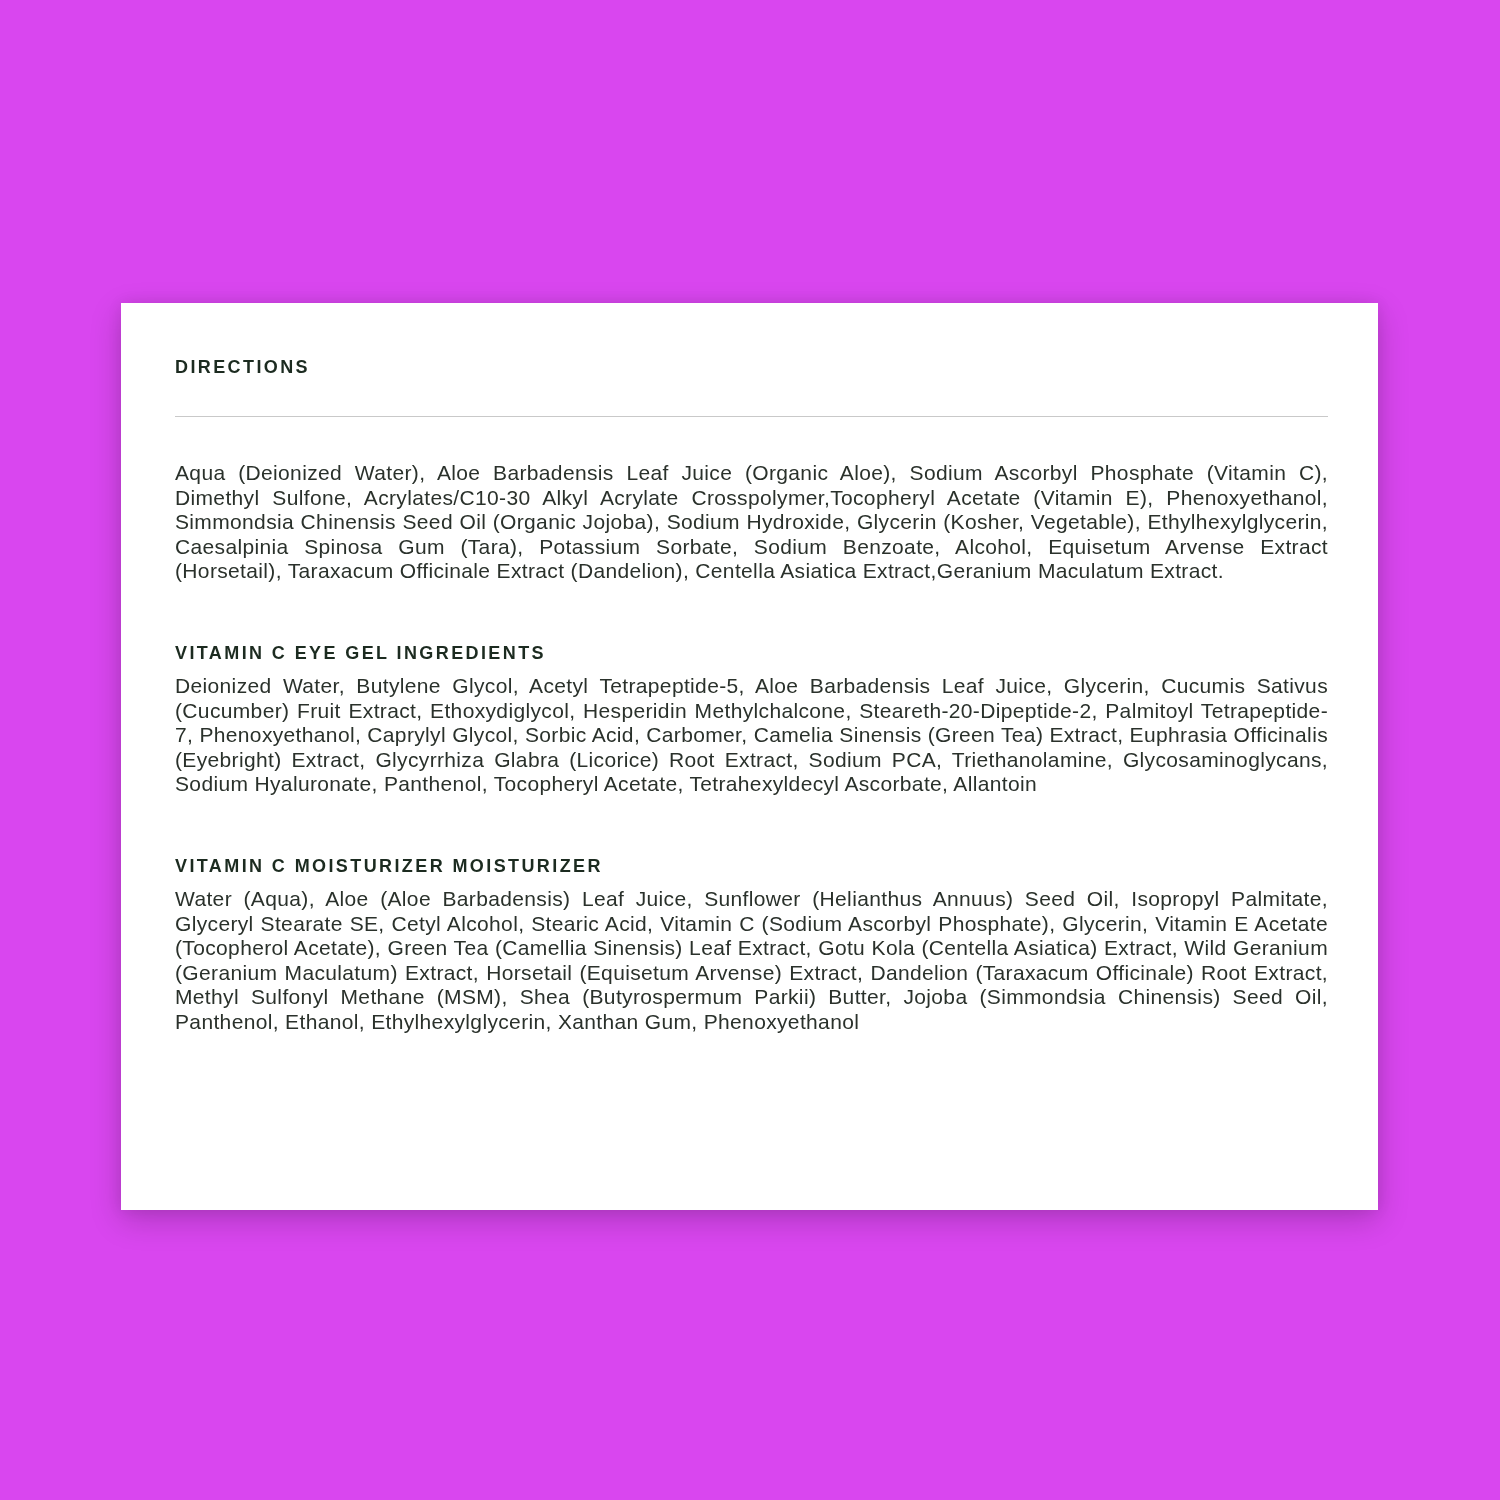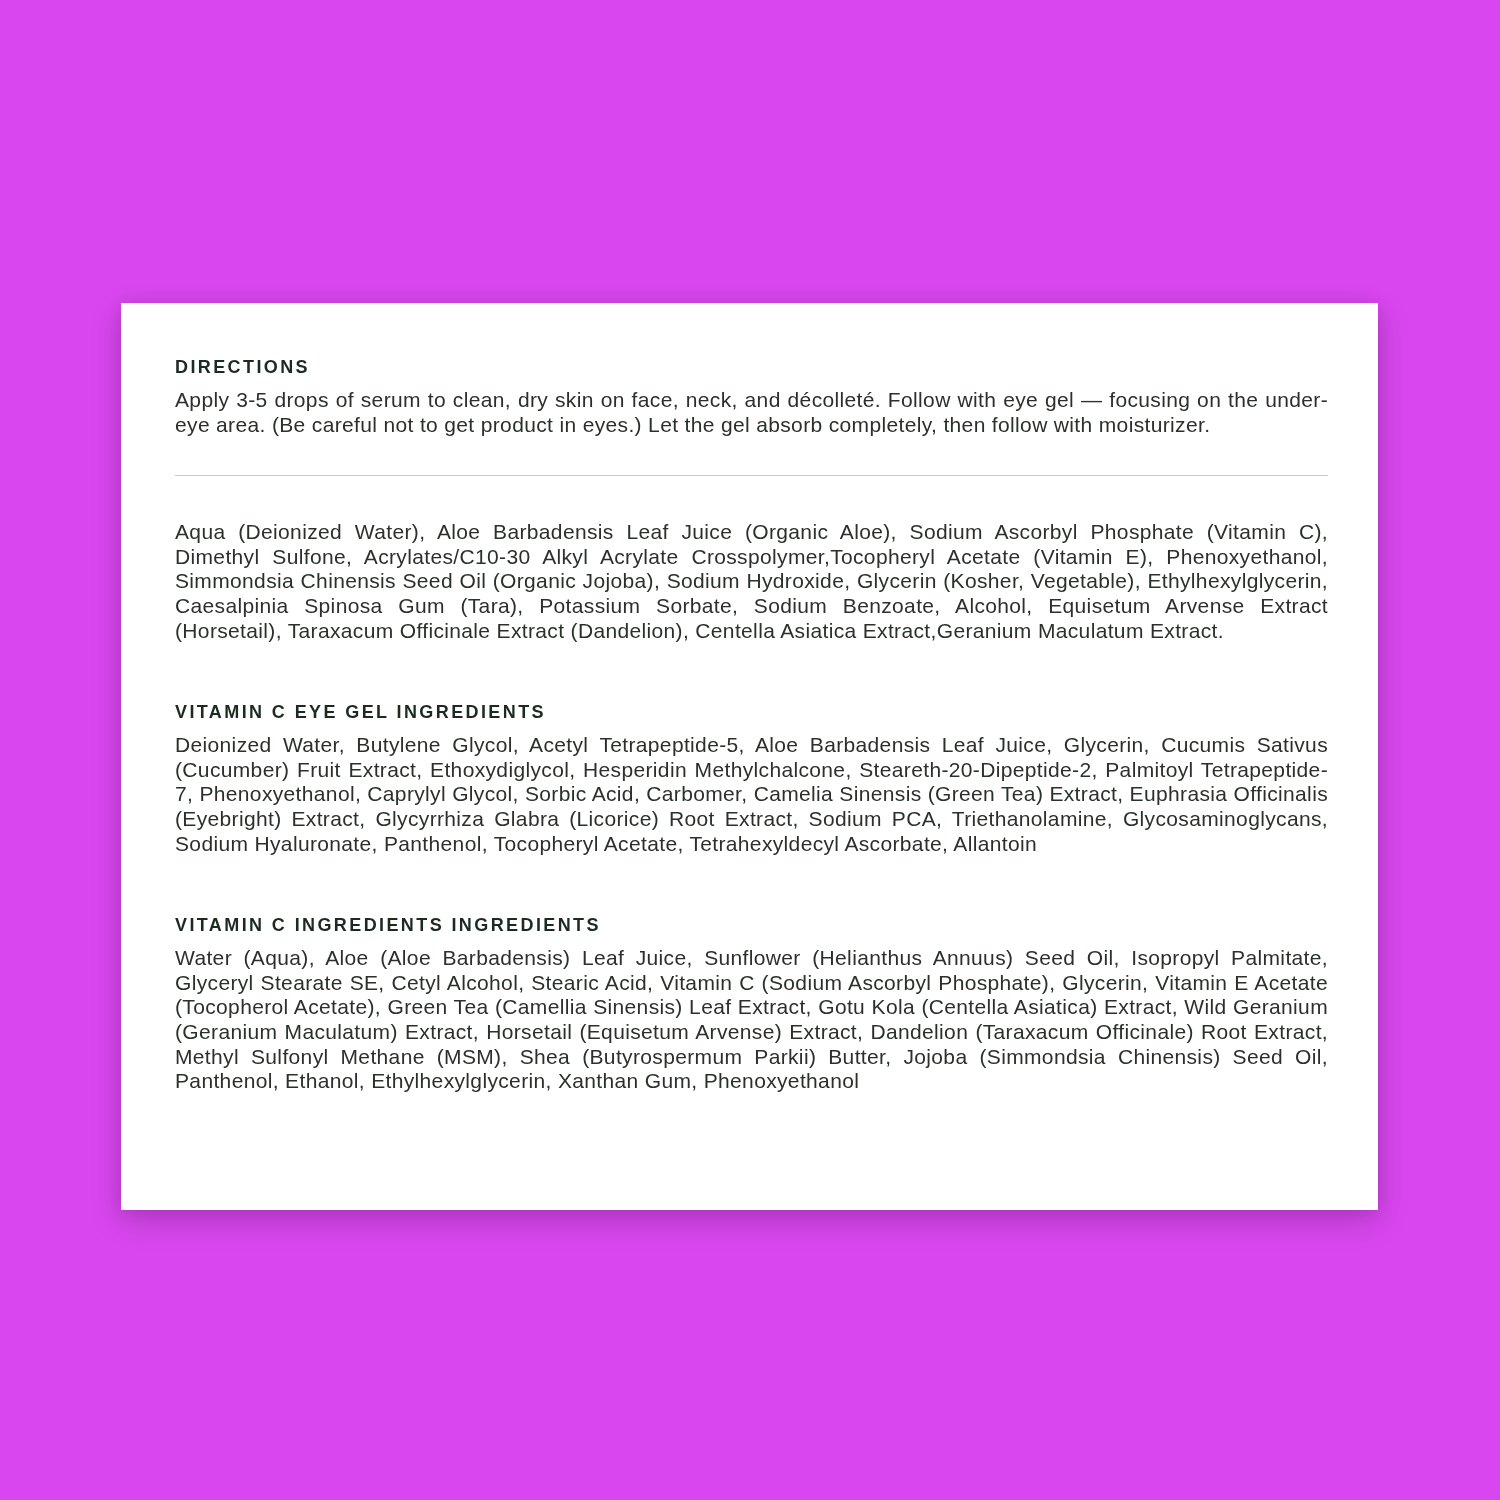--- a/index.html
+++ b/index.html
@@ -61,34 +61,33 @@
 </style>
 </head>
 <body>
 
 <div class="stage">
   <div class="card">
     <div class="card-inner">
 
       <div>
         <h2 class="section-heading">DIRECTIONS</h2>
-        <p class="body-text para-gap">Apply 3-5 drops of serum to clean, dry skin on face, neck, and décolleté. Follow with eye gel — focusing on the under-eye area. (Be careful not to get product in eyes.) Let the gel absorb completely, then follow with moisturizer.</p>
       </div>
 
       <hr class="divider">
 
       <div>
         <p class="body-text">Aqua (Deionized Water), Aloe Barbadensis Leaf Juice (Organic Aloe), Sodium Ascorbyl Phosphate (Vitamin C), Dimethyl Sulfone, Acrylates/C10-30 Alkyl Acrylate Crosspolymer,Tocopheryl Acetate (Vitamin E), Phenoxyethanol, Simmondsia Chinensis Seed Oil (Organic Jojoba), Sodium Hydroxide, Glycerin (Kosher, Vegetable), Ethylhexylglycerin, Caesalpinia Spinosa Gum (Tara), Potassium Sorbate, Sodium Benzoate, Alcohol, Equisetum Arvense Extract (Horsetail), Taraxacum Officinale Extract (Dandelion), Centella Asiatica Extract,Geranium Maculatum Extract.</p>
       </div>
 
       <div class="section">
         <h2 class="section-heading">VITAMIN C EYE GEL INGREDIENTS</h2>
         <p class="body-text">Deionized Water, Butylene Glycol, Acetyl Tetrapeptide-5, Aloe Barbadensis Leaf Juice, Glycerin, Cucumis Sativus (Cucumber) Fruit Extract, Ethoxydiglycol, Hesperidin Methylchalcone, Steareth-20-Dipeptide-2, Palmitoyl Tetrapeptide-7, Phenoxyethanol, Caprylyl Glycol, Sorbic Acid, Carbomer, Camelia Sinensis (Green Tea) Extract, Euphrasia Officinalis (Eyebright) Extract, Glycyrrhiza Glabra (Licorice) Root Extract, Sodium PCA, Triethanolamine, Glycosaminoglycans, Sodium Hyaluronate, Panthenol, Tocopheryl Acetate, Tetrahexyldecyl Ascorbate, Allantoin</p>
       </div>
 
       <div class="section">
-        <h2 class="section-heading">VITAMIN C INGREDIENTS INGREDIENTS</h2>
+        <h2 class="section-heading">VITAMIN C MOISTURIZER MOISTURIZER</h2>
         <p class="body-text">Water (Aqua), Aloe (Aloe Barbadensis) Leaf Juice, Sunflower (Helianthus Annuus) Seed Oil, Isopropyl Palmitate, Glyceryl Stearate SE, Cetyl Alcohol, Stearic Acid, Vitamin C (Sodium Ascorbyl Phosphate), Glycerin, Vitamin E Acetate (Tocopherol Acetate), Green Tea (Camellia Sinensis) Leaf Extract, Gotu Kola (Centella Asiatica) Extract, Wild Geranium (Geranium Maculatum) Extract, Horsetail (Equisetum Arvense) Extract, Dandelion (Taraxacum Officinale) Root Extract, Methyl Sulfonyl Methane (MSM), Shea (Butyrospermum Parkii) Butter, Jojoba (Simmondsia Chinensis) Seed Oil, Panthenol, Ethanol, Ethylhexylglycerin, Xanthan Gum, Phenoxyethanol</p>
       </div>
 
     </div>
   </div>
 </div>
 
 </body></html>

